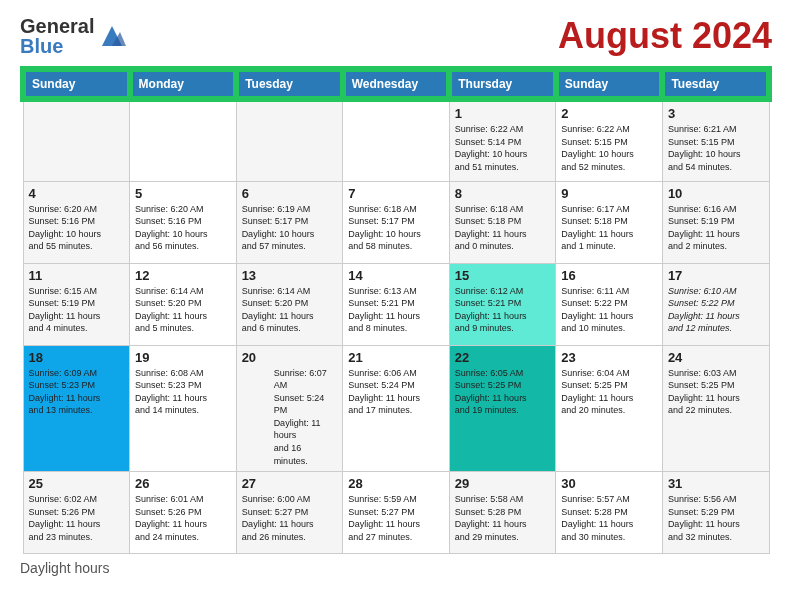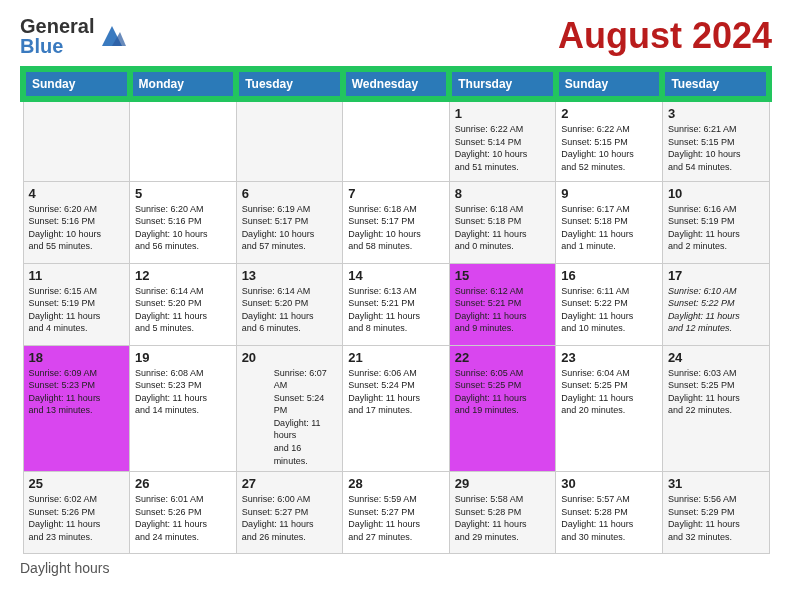--- a/index.html
+++ b/index.html
@@ -234,21 +234,21 @@
 Daylight: 11 hours
 and 6 minutes.</div>
           </td>
           <td style="background: rgb(255, 255, 255);">
             <span class="day-number">14</span>
             <div class="day-info" style="white-space: pre-line;">Sunrise: 6:13 AM
 Sunset: 5:21 PM
 Daylight: 11 hours
 and 8 minutes.</div>
           </td>
-          <td style="background: #d946ef;">
+          <td style="background: #5eead4;">
             <span class="day-number">15</span>
             <div class="day-info" style="white-space: pre-line;">Sunrise: 6:12 AM
 Sunset: 5:21 PM
 Daylight: 11 hours
 and 9 minutes.</div>
           </td>
           <td style="background: rgb(255, 255, 255);">
             <span class="day-number">16</span>
             <div class="day-info" style="white-space: pre-line;">Sunrise: 6:11 AM
 Sunset: 5:22 PM
@@ -257,21 +257,21 @@
           </td>
           <td style="background: rgb(245, 245, 245);">
             <span class="day-number">17</span>
             <div class="day-info" style="white-space: pre-line; font-style: italic;">Sunrise: 6:10 AM
 Sunset: 5:22 PM
 Daylight: 11 hours
 and 12 minutes.</div>
           </td>
         </tr>
         <tr>
-          <td style="background: #d946ef;">
+          <td style="background: #0ea5e9;">
             <span class="day-number">18</span>
             <div class="day-info" style="white-space: pre-line;">Sunrise: 6:09 AM
 Sunset: 5:23 PM
 Daylight: 11 hours
 and 13 minutes.</div>
           </td>
           <td style="background: rgb(255, 255, 255);">
             <span class="day-number">19</span>
             <div class="day-info" style="white-space: pre-line;">Sunrise: 6:08 AM
 Sunset: 5:23 PM
@@ -285,21 +285,21 @@
 Daylight: 11 hours
 and 16 minutes.</div>
           </td>
           <td style="background: rgb(255, 255, 255);">
             <span class="day-number">21</span>
             <div class="day-info" style="white-space: pre-line;">Sunrise: 6:06 AM
 Sunset: 5:24 PM
 Daylight: 11 hours
 and 17 minutes.</div>
           </td>
-          <td style="background: #d946ef;">
+          <td style="background: #14b8a6;">
             <span class="day-number">22</span>
             <div class="day-info" style="white-space: pre-line;">Sunrise: 6:05 AM
 Sunset: 5:25 PM
 Daylight: 11 hours
 and 19 minutes.</div>
           </td>
           <td style="background: rgb(255, 255, 255);">
             <span class="day-number">23</span>
             <div class="day-info" style="white-space: pre-line;">Sunrise: 6:04 AM
 Sunset: 5:25 PM

